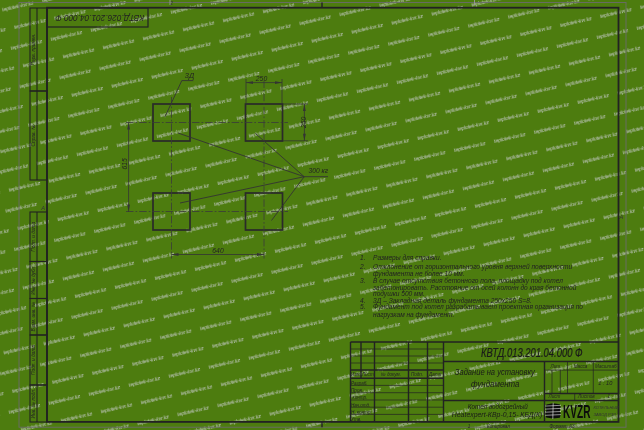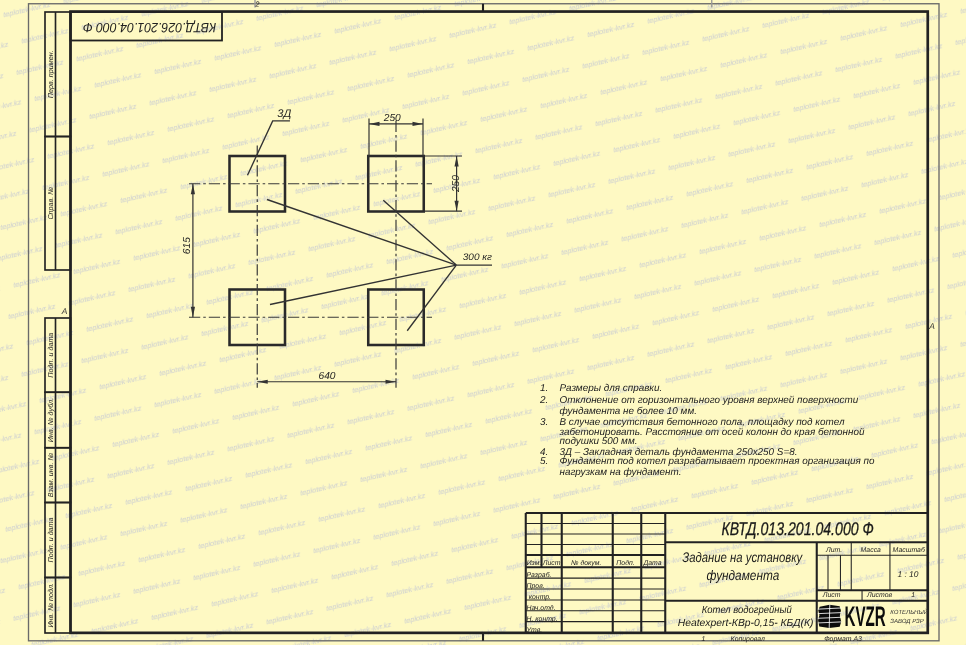--- a/index.html
+++ b/index.html
@@ -1,16 +1,16 @@
 <!DOCTYPE html>
 <html><head>
 <meta charset="utf-8">
 <style>
   html,body{margin:0;padding:0;background:#fff;}
-  #page{position:relative;width:644px;height:430px;background:#fef9c3;overflow:hidden;}
+  #page{position:relative;width:644px;height:430px;background:#4d7c0f;overflow:hidden;}
   svg text{font-family:"Liberation Sans",sans-serif;}
 </style>
 </head>
 <body>
 
 <div id="page">
 <svg width="644" height="430" viewBox="0 0 644 430" xmlns="http://www.w3.org/2000/svg">
 <defs>
 
 <pattern id="wm" width="41" height="39.4" patternUnits="userSpaceOnUse" patternTransform="rotate(-12.7)">

